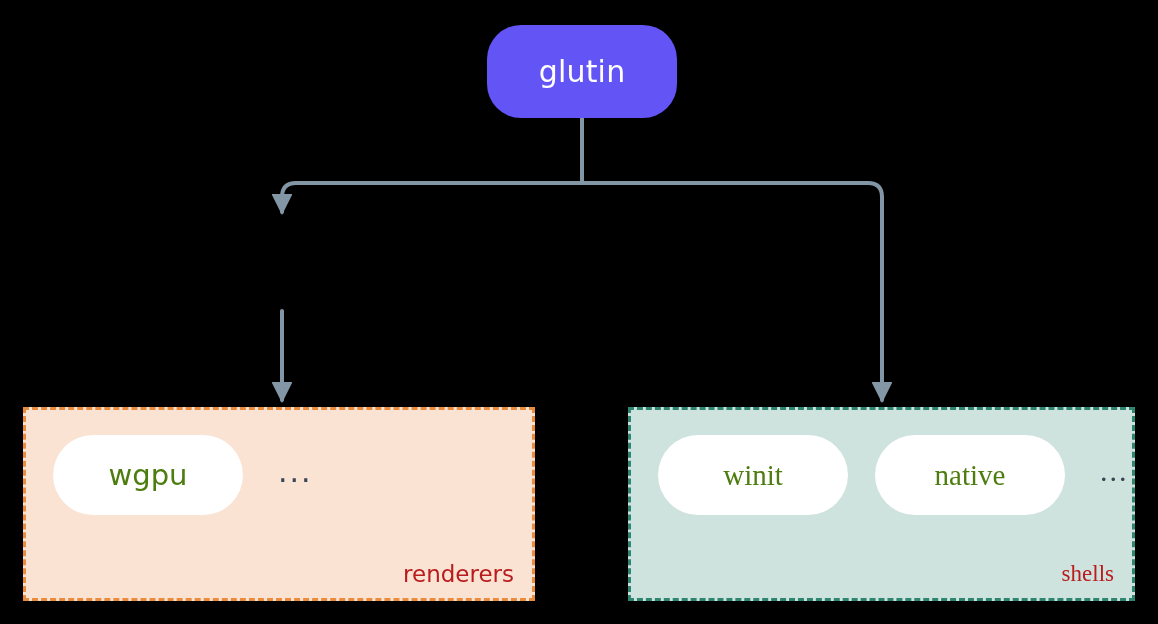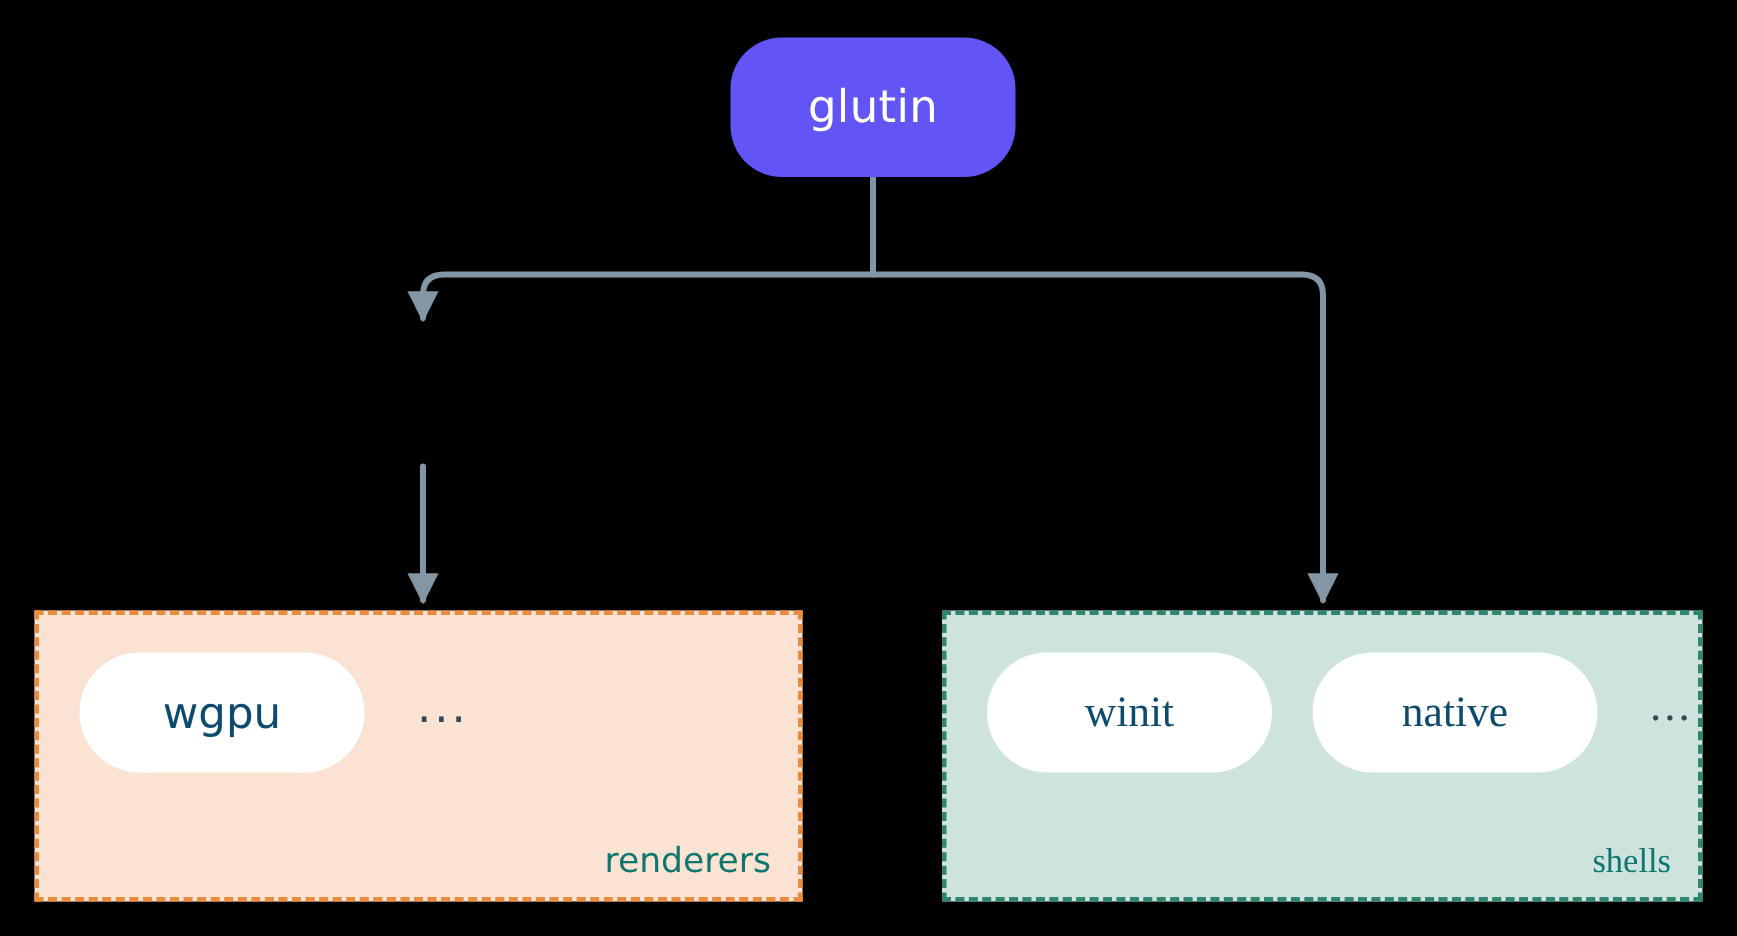--- a/index.html
+++ b/index.html
@@ -89,36 +89,36 @@
   .pill {
     display: flex;
     align-items: center;
     justify-content: center;
     height: 80px;
     min-width: 190px;
     padding: 0 18px;
     box-sizing: border-box;
     background: #ffffff;
     border-radius: 999px;
-    color: #0c4a6e;
+    color: #4d7c0f;
     font-size: 29px;
     white-space: nowrap;
   }
   .ellipsis {
     color: #3a4553;
     font-size: 30px;
     letter-spacing: 2px;
     padding-left: 8px;
     padding-bottom: 8px;
   }
   .group-caption {
     position: absolute;
     right: 18px;
     bottom: 11px;
-    color: #0f766e;
+    color: #b91c1c;
     font-size: 23px;
     white-space: nowrap;
   }
 </style>
 </head>
 <body>
 
 <div id="stage">
 
   <svg id="edges" viewBox="0 0 1158 624" width="1158" height="624" aria-hidden="true">

